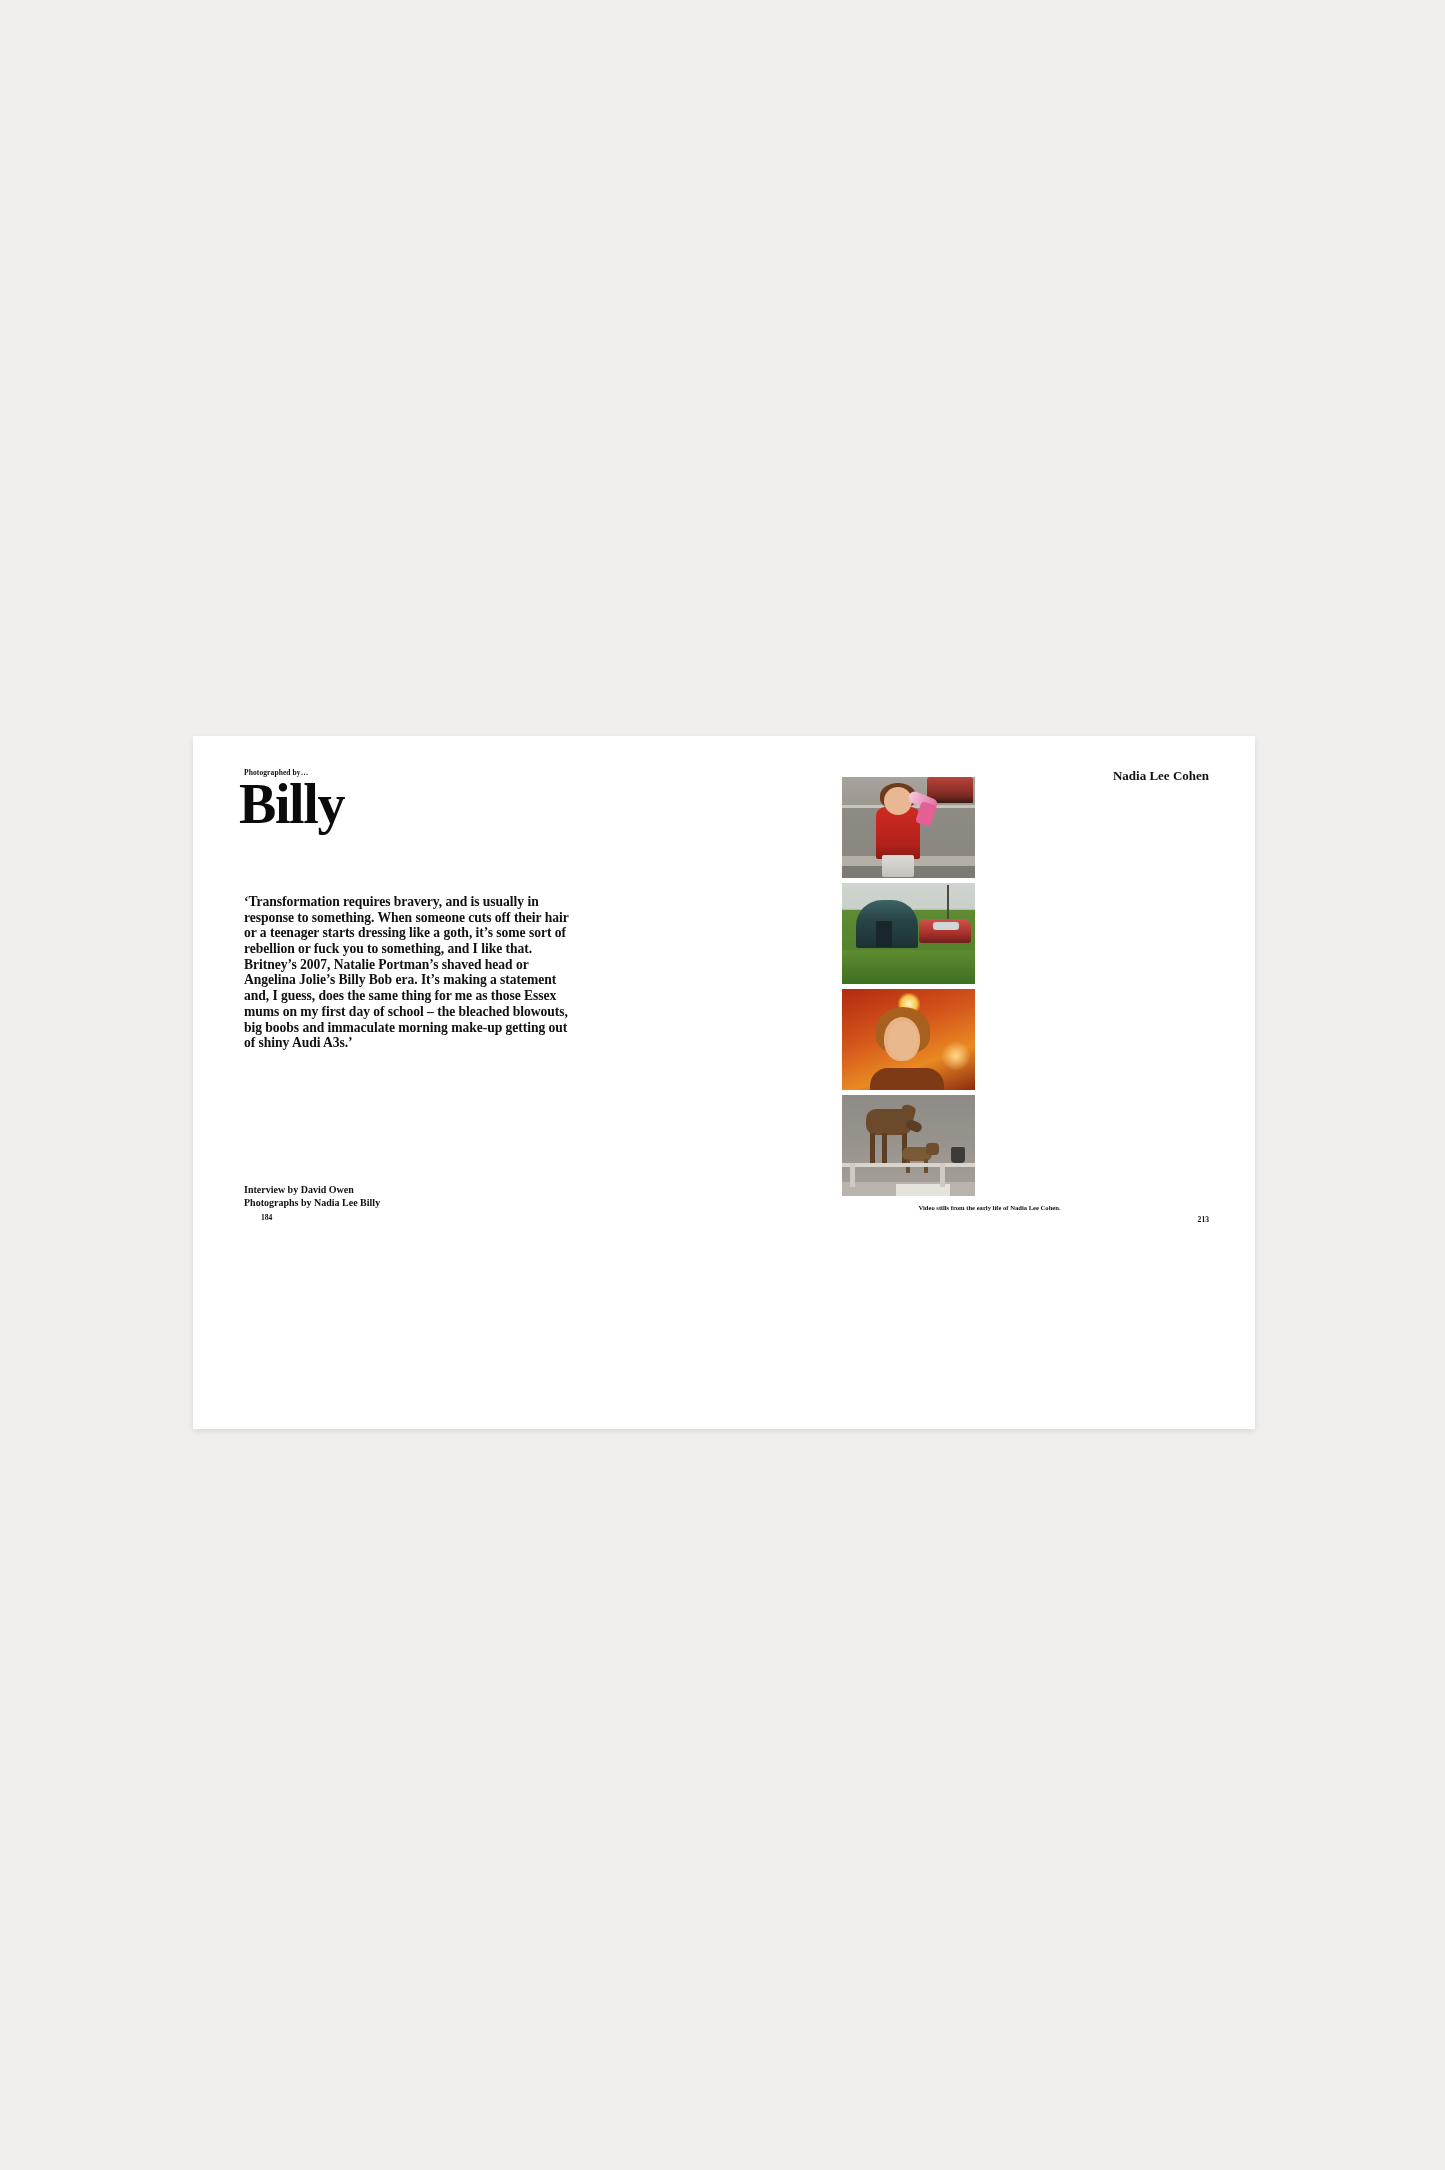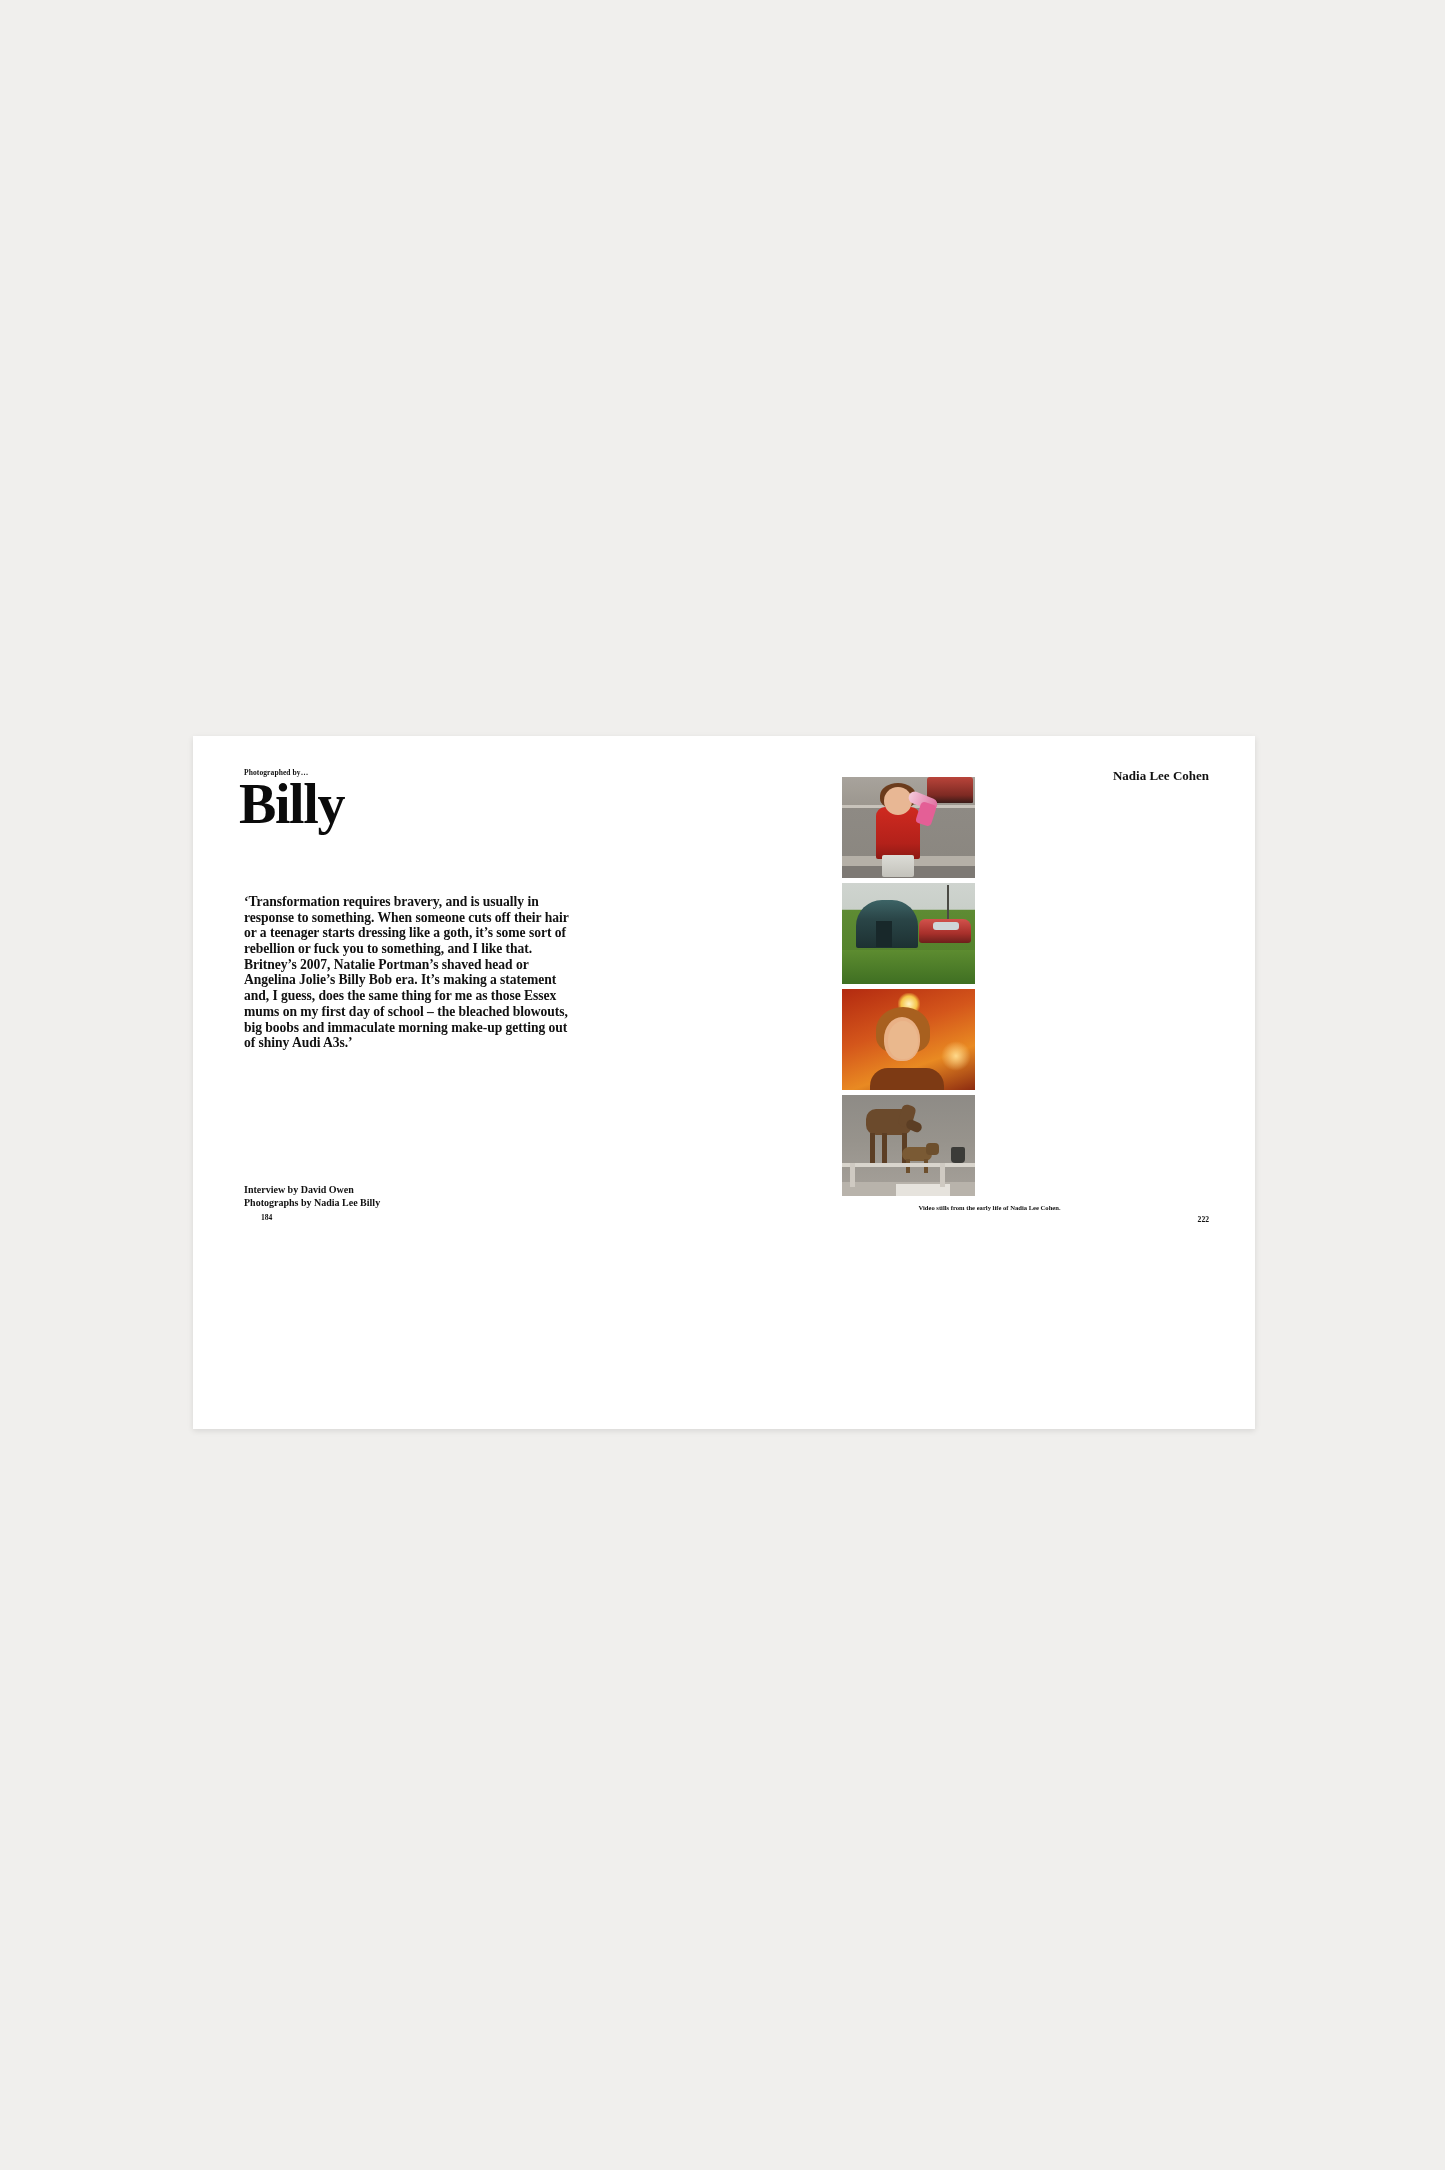--- a/index.html
+++ b/index.html
@@ -396,17 +396,17 @@
             <div class="fence"></div>
             <div class="post-a"></div>
             <div class="post-b"></div>
           </div>
         </div>
 
       </div>
 
       <div class="photo-caption">Video stills from the early life of Nadia Lee Cohen.</div>
 
-      <div class="folio folio-right">222</div>
+      <div class="folio folio-right">213</div>
     </div>
 
   </div>
 </div>
 
 </body></html>

